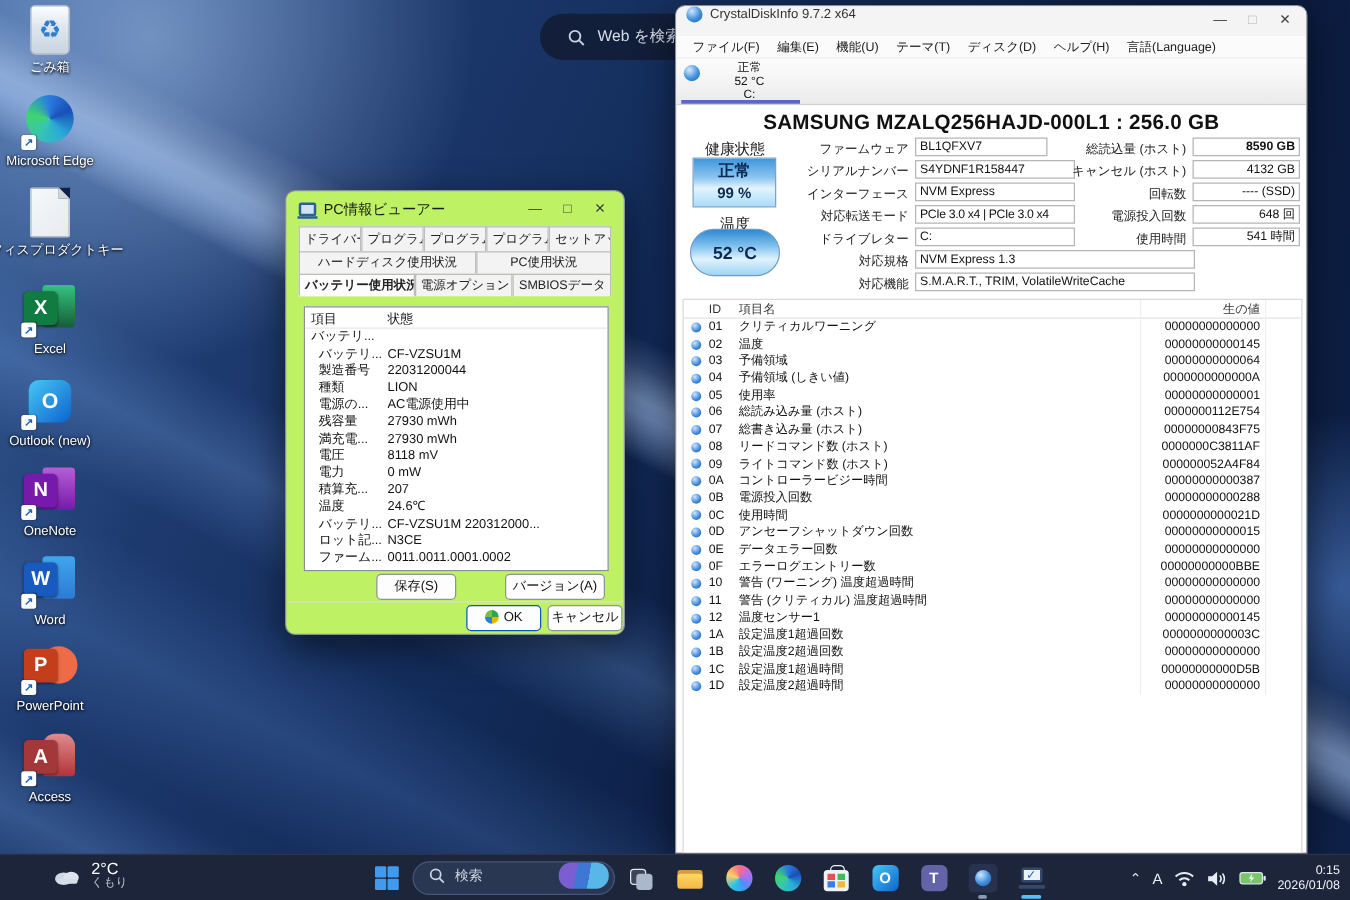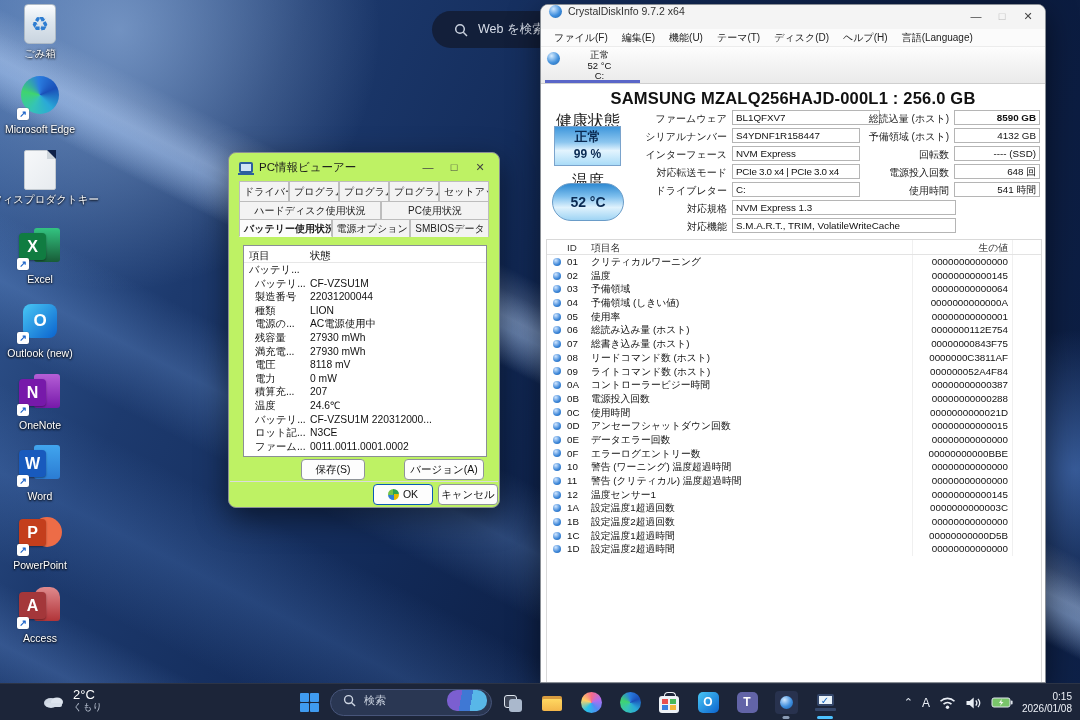--- a/index.html
+++ b/index.html
@@ -104,21 +104,21 @@
   .orb { width:13px; height:13px; margin-top:2px; border-radius:50%;
     background:radial-gradient(circle at 35% 30%, #d6ecff, #4492dd 55%, #1d62aa); }
   .dtab .dtxt { flex:1; text-align:center; font-size:9.5px; line-height:10.5px; color:#111; }
   .dunder { position:absolute; left:4px; bottom:0; width:95px; height:3px; background:#5a66c8; }
   .model { position:absolute; left:0; right:0; top:84px; text-align:center; font-size:16.5px; font-weight:bold;
     color:#111; letter-spacing:.2px; }
   .flabel { position:absolute; font-size:10px; color:#222; text-align:right; white-space:nowrap; }
   .fbox { position:absolute; height:15px; background:#fff; border:1px solid #b5b5b5; font-size:9.8px;
     color:#111; line-height:13px; padding:0 3px; white-space:nowrap; overflow:hidden; }
   .fbox.r { text-align:right; }
-  .cl { position:absolute; width:80px; text-align:center; font-size:16px; color:#222; }
+  .cl { position:absolute; width:80px; text-align:center; font-size:12px; color:#222; }
   .healthbox { position:absolute; left:13px; top:121px; width:67px; height:40px; border:1px solid #7aa3cc;
     background:linear-gradient(180deg,#3f97dc 0%,#8cc6ef 40%,#e3f4fe 62%,#aadcf8 100%);
     text-align:center; color:#0a2a52; cursor:default; }
   .healthbox .s1 { font-size:13px; font-weight:bold; line-height:20px; }
   .healthbox .s2 { font-size:12px; font-weight:bold; line-height:14px; }
   .temppill { position:absolute; left:11px; top:178px; width:72px; height:38px; border-radius:19px;
     border:1px solid #6a9cc8; background:linear-gradient(180deg,#2f8ad2 0%,#7fc0ee 35%,#dff2fd 65%,#9fd4f4 100%);
     text-align:center; font-size:14px; font-weight:bold; color:#0a2a52; line-height:36px; cursor:default; }
   .smart { position:absolute; left:5px; top:234px; width:496px; height:446px; border:1px solid #d9d9d9;
     background:#fff; font-size:9.8px; color:#111; }
@@ -409,37 +409,37 @@
 
     <div class="cl" style="left:7px; top:106px;">健康状態</div>
     <div class="healthbox">
       <div class="s1">正常</div>
       <div class="s2">99 %</div>
     </div>
     <div class="cl" style="left:7px; top:166px;">温度</div>
     <div class="temppill">52 °C</div>
 
     <div class="flabel" style="right:318px; top:107px;">ファームウェア</div>
-    <div class="fbox" style="left:191px; top:105px; width:148px;">BL1QFXV7</div>
+    <div class="fbox" style="left:191px; top:105px; width:106px;">BL1QFXV7</div>
     <div class="flabel" style="right:318px; top:125px;">シリアルナンバー</div>
     <div class="fbox" style="left:191px; top:123px; width:128px;">S4YDNF1R158447</div>
     <div class="flabel" style="right:318px; top:143px;">インターフェース</div>
     <div class="fbox" style="left:191px; top:141px; width:128px;">NVM Express</div>
     <div class="flabel" style="right:318px; top:161px;">対応転送モード</div>
     <div class="fbox" style="left:191px; top:159px; width:128px; letter-spacing:-.3px;">PCIe 3.0 x4 | PCIe 3.0 x4</div>
     <div class="flabel" style="right:318px; top:179px;">ドライブレター</div>
     <div class="fbox" style="left:191px; top:177px; width:128px;">C:</div>
     <div class="flabel" style="right:318px; top:197px;">対応規格</div>
     <div class="fbox" style="left:191px; top:195px; width:224px;">NVM Express 1.3</div>
     <div class="flabel" style="right:318px; top:215px;">対応機能</div>
     <div class="fbox" style="left:191px; top:213px; width:224px;">S.M.A.R.T., TRIM, VolatileWriteCache</div>
 
     <div class="flabel" style="right:96px; top:107px;">総読込量 (ホスト)</div>
     <div class="fbox r" style="left:413px; top:105px; width:86px;font-weight:bold;">8590 GB</div>
-    <div class="flabel" style="right:96px; top:125px;">予備領域 (ホスト)</div>
+    <div class="flabel" style="right:96px; top:125px;">キャンセル (ホスト)</div>
     <div class="fbox r" style="left:413px; top:123px; width:86px;">4132 GB</div>
     <div class="flabel" style="right:96px; top:143px;">回転数</div>
     <div class="fbox r" style="left:413px; top:141px; width:86px;">---- (SSD)</div>
     <div class="flabel" style="right:96px; top:161px;">電源投入回数</div>
     <div class="fbox r" style="left:413px; top:159px; width:86px;">648 回</div>
     <div class="flabel" style="right:96px; top:179px;">使用時間</div>
     <div class="fbox r" style="left:413px; top:177px; width:86px;">541 時間</div>
 
     <div class="smart">
       <div class="shead">

